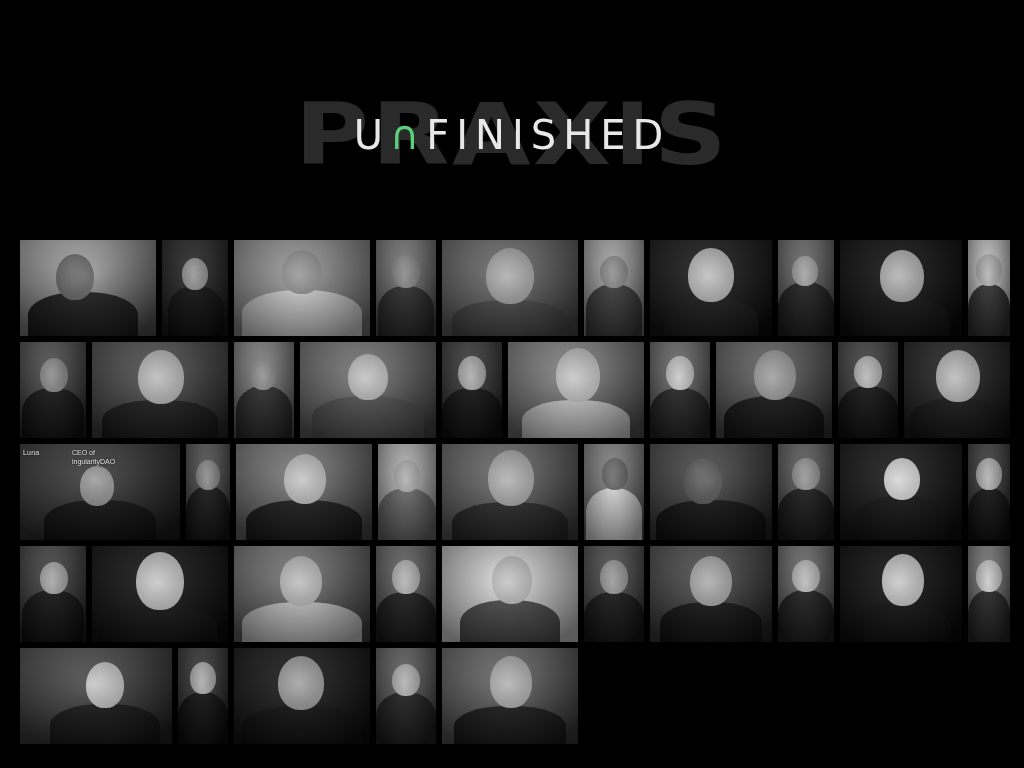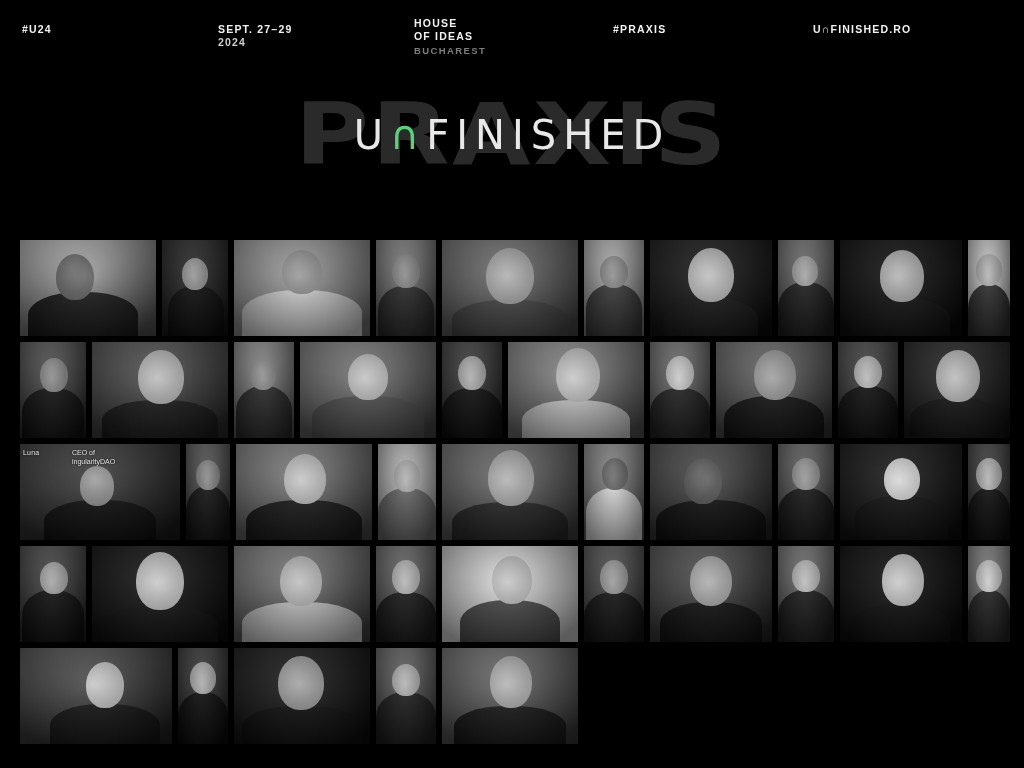--- a/index.html
+++ b/index.html
@@ -142,37 +142,20 @@
   .ph .body {
     position: absolute;
     border-radius: 46% 46% 0 0;
   }
 </style>
 </head>
 <body>
 
 <div class="page">
 
-  <div class="topbar">
-    <div class="topbar-item ti-hash">#U24</div>
-
-    <div class="topbar-item ti-date">
-      <span class="d1">SEPT. 27–29</span>
-      <span class="d2">2024</span>
-    </div>
-
-    <div class="topbar-item ti-house">
-      <span class="l1">HOUSE</span>
-      <span class="l2">OF IDEAS</span>
-      <span class="l3">BUCHAREST</span>
-    </div>
-
-    <div class="topbar-item ti-praxis">#PRAXIS</div>
-    <div class="topbar-item ti-site">U∩FINISHED.RO</div>
-  </div>
 
   <div class="hero">
     <div class="hero-back">PRAXIS</div>
     <div class="hero-front">
       <span>U</span><span class="accent">∩</span><span>FINISHED</span>
     </div>
   </div>
 
   <div class="grid" id="photo-grid">
       <div class="grid-row">

